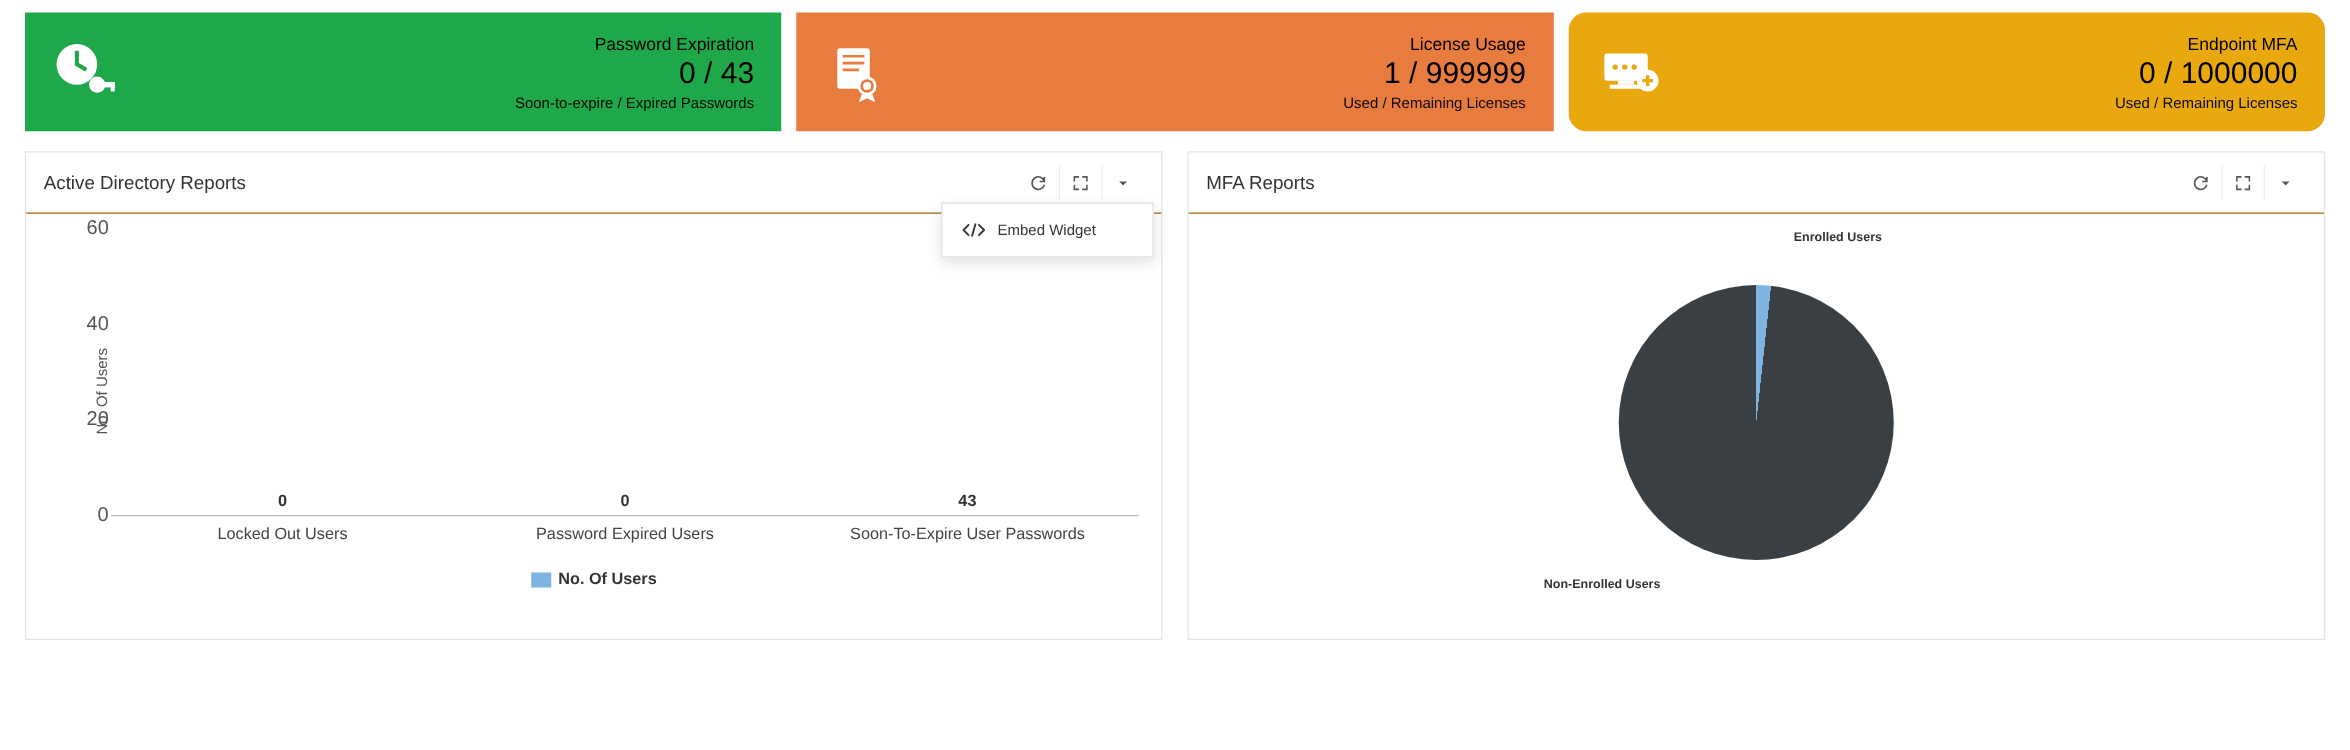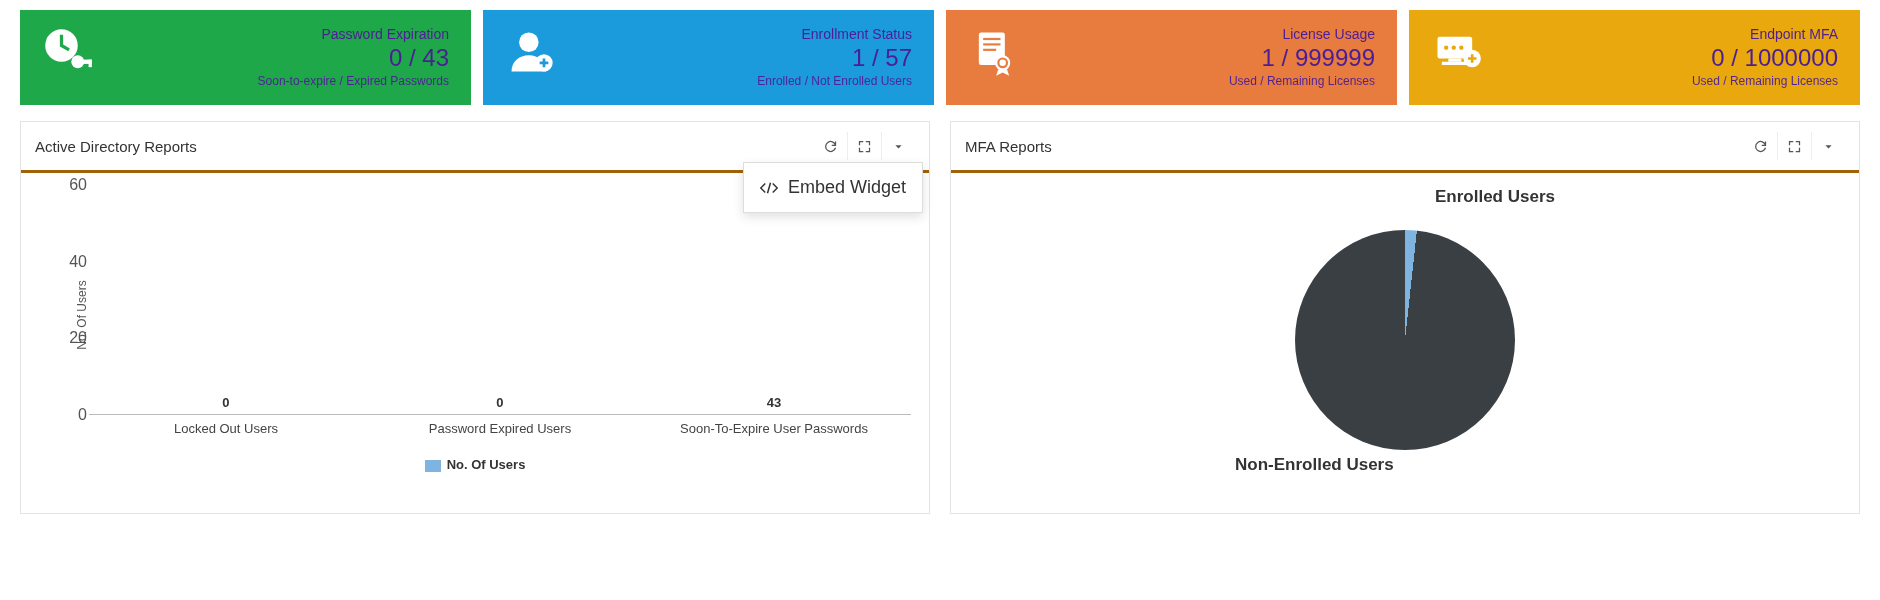--- a/index.html
+++ b/index.html
@@ -10,22 +10,23 @@
     width: 1880px;
   }
   .stat-row {
     display: flex;
     gap: 12px;
     margin-bottom: 16px;
   }
   .stat-card {
     flex: 1;
     display: flex;
+    align-items: center;
     padding: 16px 22px;
-    color: #4c1d95;
+    color: #000000;
     min-height: 95px;
   }
   .stat-icon {
     width: 52px;
     height: 52px;
     flex-shrink: 0;
     margin-right: 12px;
   }
   .stat-text {
     flex: 1;
@@ -42,21 +43,21 @@
   .panel {
     flex: 1;
     border: 1px solid #e3e3e3;
     background: #fff;
     position: relative;
   }
   .panel-header {
     display: flex;
     align-items: center;
     padding: 10px 14px;
-    border-bottom: 3px solid #a16207;
+    border-bottom: 1px solid #a16207;
   }
   .panel-title {
     flex: 1;
     font-size: 15px;
     color: #333;
   }
   .panel-actions {
     display: flex;
     align-items: center;
   }
@@ -170,21 +171,21 @@
     box-shadow: 0 4px 10px rgba(0,0,0,0.12);
     padding: 6px 0;
     z-index: 10;
     min-width: 170px;
   }
   .dropdown-item {
     display: flex;
     align-items: center;
     gap: 10px;
     padding: 8px 16px;
-    font-size: 18px;
+    font-size: 12px;
     color: #333;
     cursor: pointer;
   }
   .dropdown-item svg { width: 18px; height: 14px; }
 
   
   .pie-wrap {
     display: flex;
     align-items: center;
     justify-content: center;
@@ -192,21 +193,21 @@
     position: relative;
   }
   .pie {
     width: 220px;
     height: 220px;
     border-radius: 50%;
     position: relative;
   }
   .pie-label {
     position: absolute;
-    font-size: 17px;
+    font-size: 10px;
     font-weight: 700;
     color: #333;
     white-space: nowrap;
   }
 </style>
 </head>
 <body>
 
 <div class="stat-row" id="stat-row">
     <div class="stat-card" style="background: rgb(31, 168, 74);">
@@ -214,52 +215,39 @@
           <circle cx="18" cy="18" r="15" fill="#fff"></circle>
           <path d="M18 8v10l7 4" stroke="#1fa84a" stroke-width="3" fill="none"></path>
           <circle cx="33" cy="33" r="6" fill="#fff"></circle>
           <rect x="37" y="31" width="9" height="4" fill="#fff"></rect>
           <rect x="43" y="31" width="3" height="7" fill="#fff"></rect>
         </svg></div>
       <div class="stat-text">
         <div class="stat-title">Password Expiration</div>
         <div class="stat-value">0 / 43</div>
         <div class="stat-sub">Soon-to-expire / Expired Passwords</div>
-      </div>
-    </div>
-    <div class="stat-card" style="background: rgb(27, 155, 220);">
-      <div class="stat-icon"><svg viewBox="0 0 48 48">
-          <circle cx="22" cy="15" r="9" fill="#fff"></circle>
-          <path d="M6 42c0-9 7-15 16-15s16 6 16 15z" fill="#fff"></path>
-          <circle cx="36" cy="34" r="8" fill="#fff"></circle>
-          <path d="M36 30v8M32 34h8" stroke="#1b9bdc" stroke-width="2.5"></path>
-        </svg></div>
-      <div class="stat-text">
-        <div class="stat-title">Enrollment Status</div>
-        <div class="stat-value">1 / 57</div>
-        <div class="stat-sub">Enrolled / Not Enrolled Users</div>
       </div>
     </div>
     <div class="stat-card" style="background: rgb(232, 123, 62);">
       <div class="stat-icon"><svg viewBox="0 0 48 48">
           <rect x="10" y="6" width="24" height="30" rx="2" fill="#fff"></rect>
           <line x1="14" y1="12" x2="30" y2="12" stroke="#e87b3e" stroke-width="2"></line>
           <line x1="14" y1="17" x2="30" y2="17" stroke="#e87b3e" stroke-width="2"></line>
           <line x1="14" y1="22" x2="26" y2="22" stroke="#e87b3e" stroke-width="2"></line>
           <circle cx="32" cy="34" r="7" fill="#fff"></circle>
           <circle cx="32" cy="34" r="4" fill="none" stroke="#e87b3e" stroke-width="2"></circle>
           <path d="M28 40l-2 6 6-3 6 3-2-6" fill="#fff"></path>
         </svg></div>
       <div class="stat-text">
         <div class="stat-title">License Usage</div>
         <div class="stat-value">1 / 999999</div>
         <div class="stat-sub">Used / Remaining Licenses</div>
       </div>
     </div>
-    <div class="stat-card" style="background: rgb(233, 168, 14);">
+    <div class="stat-card" style="background: rgb(233, 168, 14); border-radius: 14px;">
       <div class="stat-icon"><svg viewBox="0 0 48 48">
           <rect x="6" y="10" width="32" height="20" rx="2" fill="#fff"></rect>
           <circle cx="14" cy="20" r="2" fill="#e9a80e"></circle>
           <circle cx="21" cy="20" r="2" fill="#e9a80e"></circle>
           <circle cx="28" cy="20" r="2" fill="#e9a80e"></circle>
           <rect x="16" y="30" width="12" height="3" fill="#fff"></rect>
           <rect x="10" y="33" width="24" height="3" fill="#fff"></rect>
           <circle cx="38" cy="30" r="8" fill="#fff"></circle>
           <path d="M38 26v8M34 30h8" stroke="#e9a80e" stroke-width="2.5"></path>
         </svg></div>

